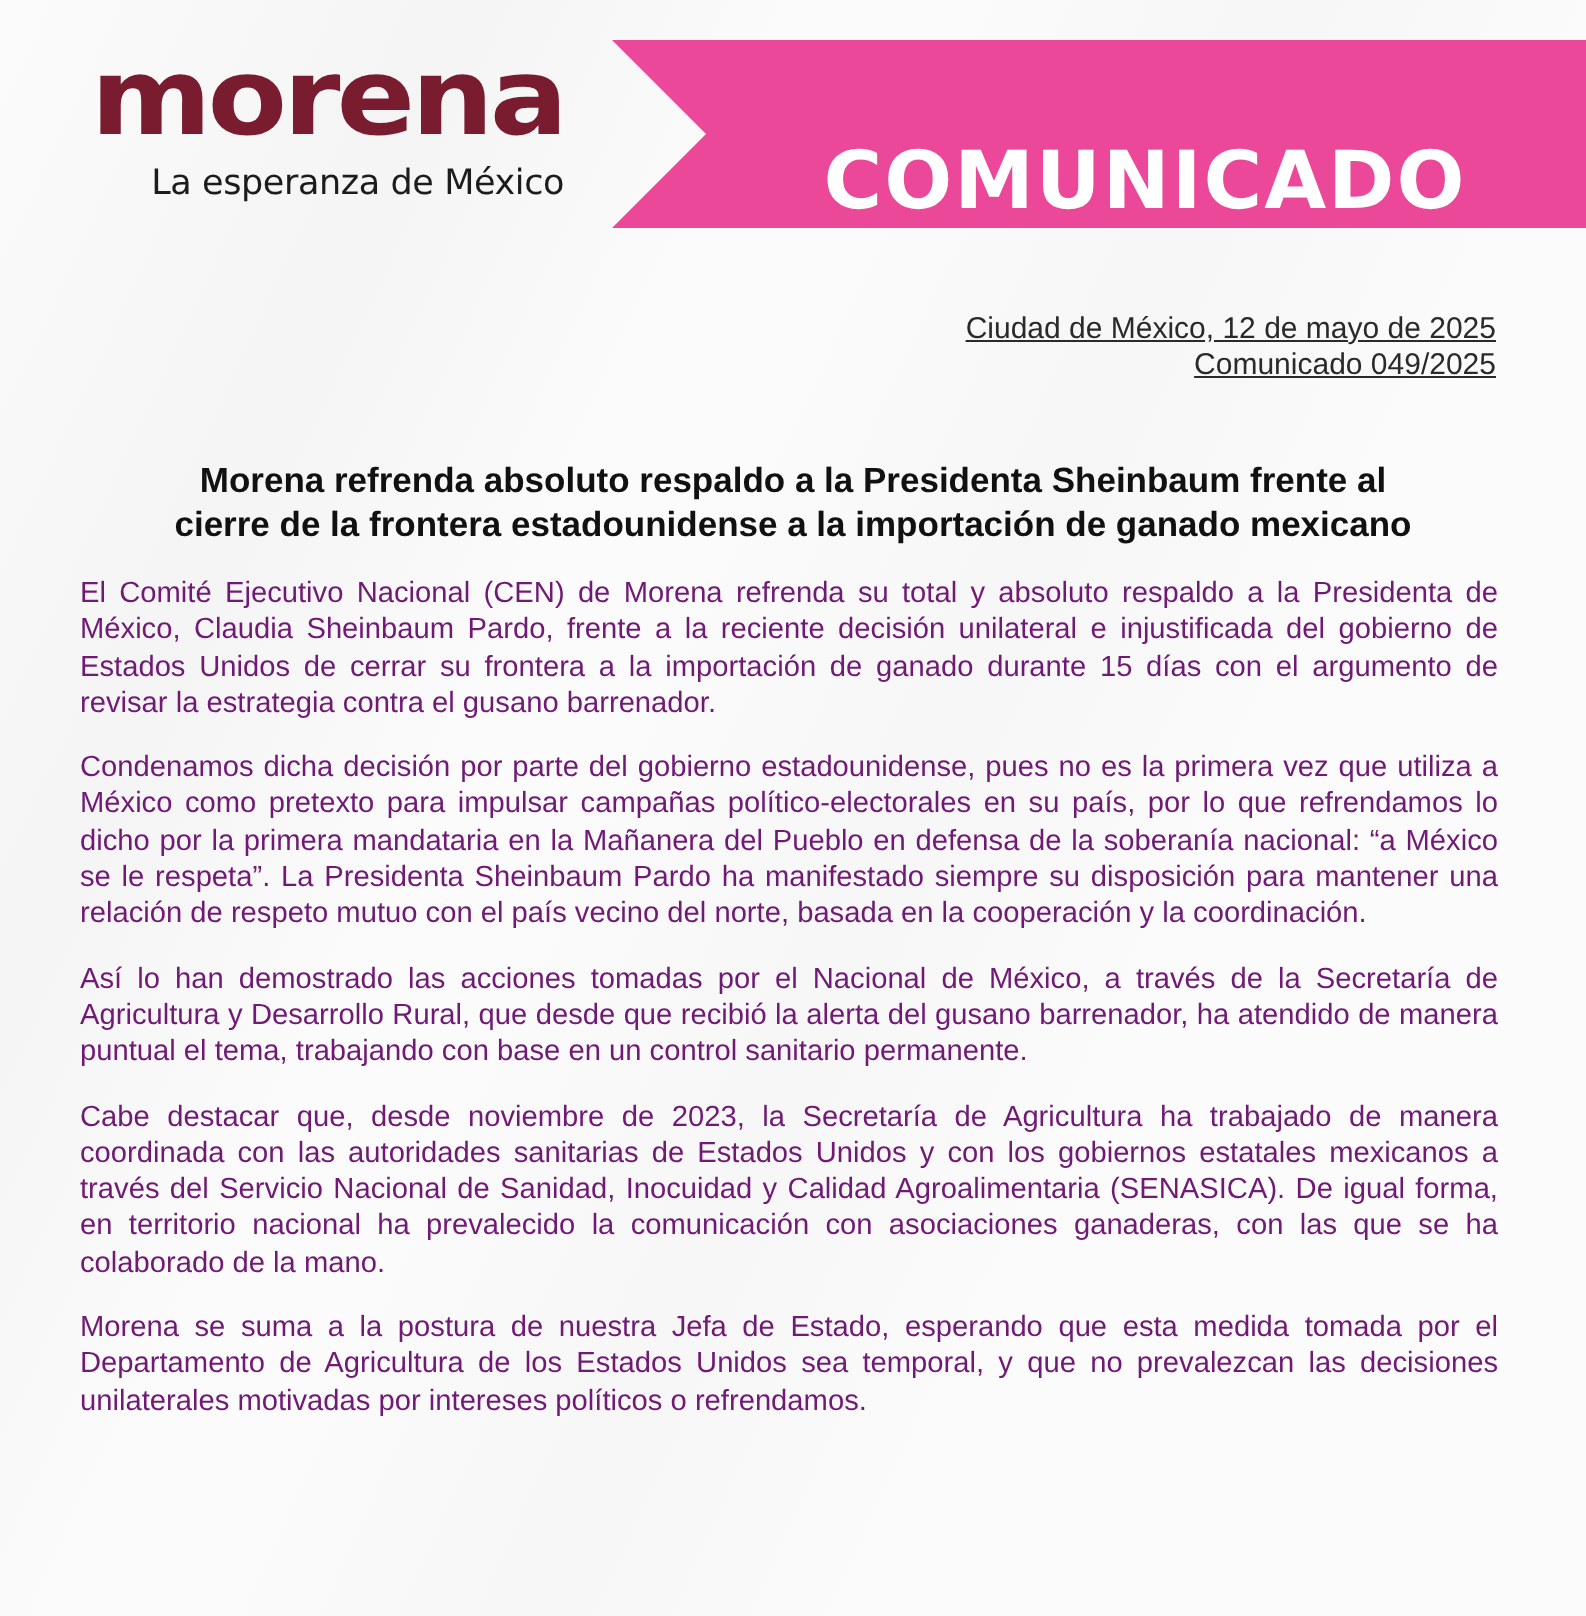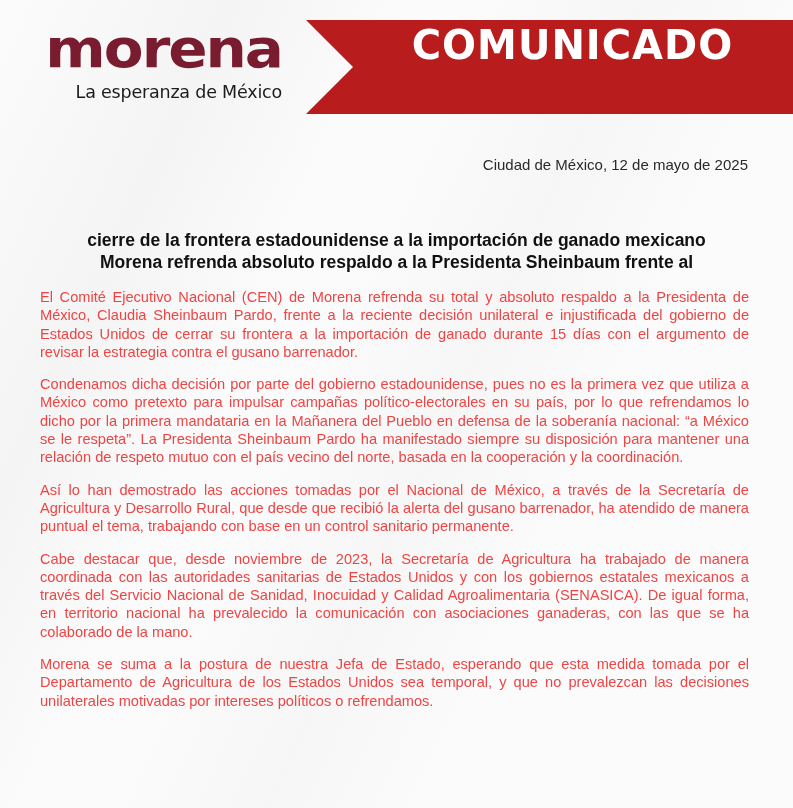--- a/index.html
+++ b/index.html
@@ -58,44 +58,45 @@
       margin-top: 2px;
       letter-spacing: -0.2px;
     }
     
     .banner {
       position: absolute;
       left: 306px;
       top: 20px;
       width: 487px;
       height: 94px;
-      background: #b91c1c;
+      background: #ec4899;
       clip-path: polygon(0 0, 100% 0, 100% 100%, 0 100%, 47px 50%);
       display: flex;
-      align-items: flex-start;
+      align-items: flex-end;
       justify-content: center;
     }
     .banner-text {
       font-family: "DejaVu Sans", sans-serif;
       font-weight: bold;
       font-size: 40px;
       color: #ffffff;
       letter-spacing: 1px;
       margin-left: 46px;
       margin-top: 2px;
     }
     
     .meta {
       position: absolute;
       right: 45px;
       top: 156px;
       text-align: right;
       font-size: 15px;
       line-height: 18px;
       color: #2a2a2a;
+      text-decoration: underline;
     }
     .meta div { white-space: nowrap; }
     
     .headline {
       position: absolute;
       left: 40px;
       width: 713px;
       top: 229px;
       text-align: center;
       font-weight: bold;
@@ -104,21 +105,21 @@
       color: #111111;
     }
     
     .body {
       position: absolute;
       left: 40px;
       width: 709px;
       top: 288px;
       font-size: 14.6px;
       line-height: 18.3px;
-      color: #ef4444;
+      color: #701a75;
       text-align: justify;
     }
     .body p {
       margin: 0 0 14px 0;
     }
   </style>
 </head>
 <body>
 
 <div class="bg-texture"></div>
@@ -129,25 +130,26 @@
     <span class="logo-word">morena</span>
     <span class="logo-tagline">La esperanza de México</span>
   </div>
 
   <div class="banner">
     <span class="banner-text">COMUNICADO</span>
   </div>
 
   <div class="meta">
     <div>Ciudad de México, 12 de mayo de 2025</div>
+    <div>Comunicado 049/2025</div>
   </div>
 
   <div class="headline">
+    <div>Morena refrenda absoluto respaldo a la Presidenta Sheinbaum frente al</div>
     <div>cierre de la frontera estadounidense a la importación de ganado mexicano</div>
-    <div>Morena refrenda absoluto respaldo a la Presidenta Sheinbaum frente al</div>
   </div>
 
   <div class="body">
     <p>El Comité Ejecutivo Nacional (CEN) de Morena refrenda su total y absoluto respaldo a la Presidenta de México, Claudia Sheinbaum Pardo, frente a la reciente decisión unilateral e injustificada del gobierno de Estados Unidos de cerrar su frontera a la importación de ganado durante 15 días con el argumento de revisar la estrategia contra el gusano barrenador.</p>
     <p>Condenamos dicha decisión por parte del gobierno estadounidense, pues no es la primera vez que utiliza a México como pretexto para impulsar campañas político-electorales en su país, por lo que refrendamos lo dicho por la primera mandataria en la Mañanera del Pueblo en defensa de la soberanía nacional: “a México se le respeta”. La Presidenta Sheinbaum Pardo ha manifestado siempre su disposición para mantener una relación de respeto mutuo con el país vecino del norte, basada en la cooperación y la coordinación.</p>
     <p>Así lo han demostrado las acciones tomadas por el Nacional de México, a través de la Secretaría de Agricultura y Desarrollo Rural, que desde que recibió la alerta del gusano barrenador, ha atendido de manera puntual el tema, trabajando con base en un control sanitario permanente.</p>
     <p>Cabe destacar que, desde noviembre de 2023, la Secretaría de Agricultura ha trabajado de manera coordinada con las autoridades sanitarias de Estados Unidos y con los gobiernos estatales mexicanos a través del Servicio Nacional de Sanidad, Inocuidad y Calidad Agroalimentaria (SENASICA). De igual forma, en territorio nacional ha prevalecido la comunicación con asociaciones ganaderas, con las que se ha colaborado de la mano.</p>
     <p>Morena se suma a la postura de nuestra Jefa de Estado, esperando que esta medida tomada por el Departamento de Agricultura de los Estados Unidos sea temporal, y que no prevalezcan las decisiones unilaterales motivadas por intereses políticos o refrendamos.</p>
   </div>
 

